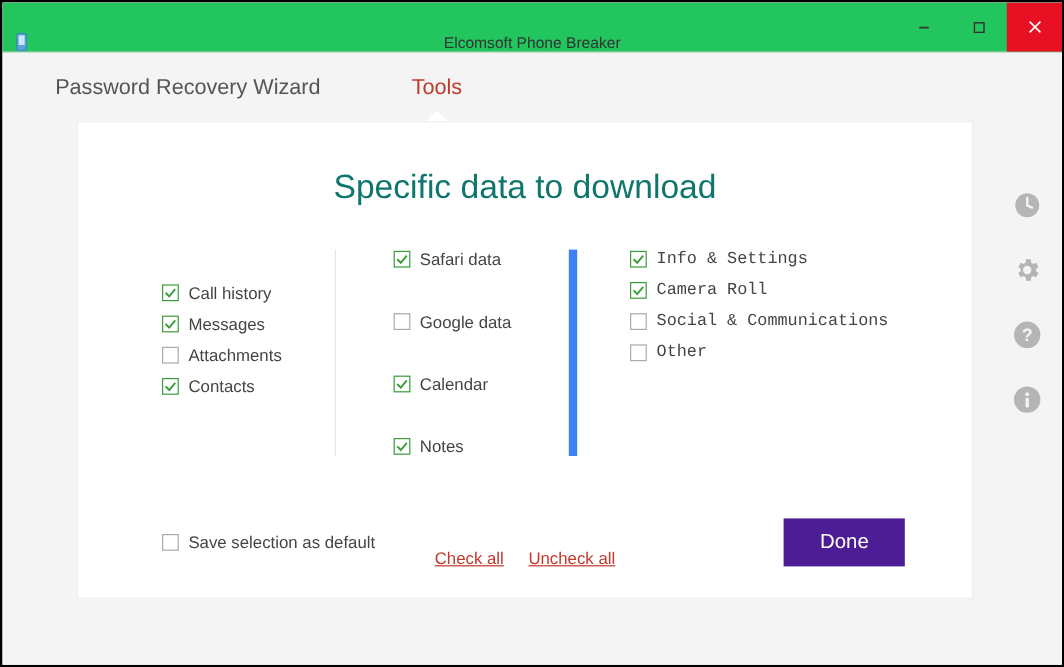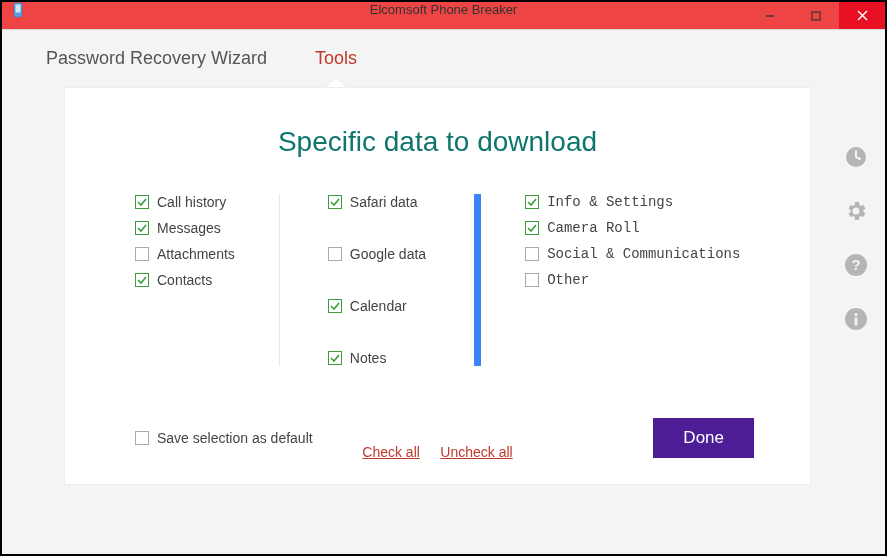--- a/index.html
+++ b/index.html
@@ -5,25 +5,25 @@
   * { box-sizing: border-box; margin: 0; padding: 0; }
   body {
     font-family: "Segoe UI", Arial, sans-serif;
     background: #fff;
     width: 887px;
     height: 556px;
     overflow: hidden;
     border: 2px solid #000;
   }
   .titlebar {
-    height: 28px;
-    background: #ef4444;
+    height: 42px;
+    background: #22c55e;
     border-bottom: 1px solid #d8d8d8;
     display: flex;
-    align-items: flex-start;
+    align-items: flex-end;
     position: relative;
   }
   .titlebar-icon {
     width: 16px; height: 16px;
     margin-left: 8px;
     display: flex; align-items: center; justify-content: center;
   }
   .titlebar-title {
     position: absolute;
     left: 0; right: 0;
@@ -48,21 +48,21 @@
   .wc-btn svg { display: block; }
 
   .content-area {
     position: relative;
     height: calc(556px - 28px - 4px);
     background: #f4f4f4;
   }
 
   .tabs {
     display: flex;
-    gap: 48px;
+    gap: 76px;
     padding: 18px 0 0 44px;
     font-size: 18px;
     color: #555;
     position: relative;
   }
   .tab { cursor: pointer; padding-bottom: 18px; position: relative; }
   .tab.active { color: #c0392b; }
   .tab.active::after {
     content: "";
     position: absolute;
@@ -96,21 +96,21 @@
     display: flex;
     justify-content: flex-start;
     gap: 0;
   }
   .col {
     display: flex;
     flex-direction: column;
     gap: 10px;
     padding: 0 28px;
   }
-  .col.first { padding-left: 10px; padding-right: 44px; }
+  .col.first { padding-left: 10px; padding-right: 44px; margin-top: 28px; }
   .col.mid { border-left: 1px solid #e5e5e5; border-right: 7px solid #3b82f6; padding: 0 48px; gap: 36px; }
   .col.last { padding-left: 44px; font-family: Liberation Mono, monospace; }
 
   .check-row {
     display: flex;
     align-items: center;
     gap: 8px;
     font-size: 14px;
     color: #444;
     cursor: pointer;

